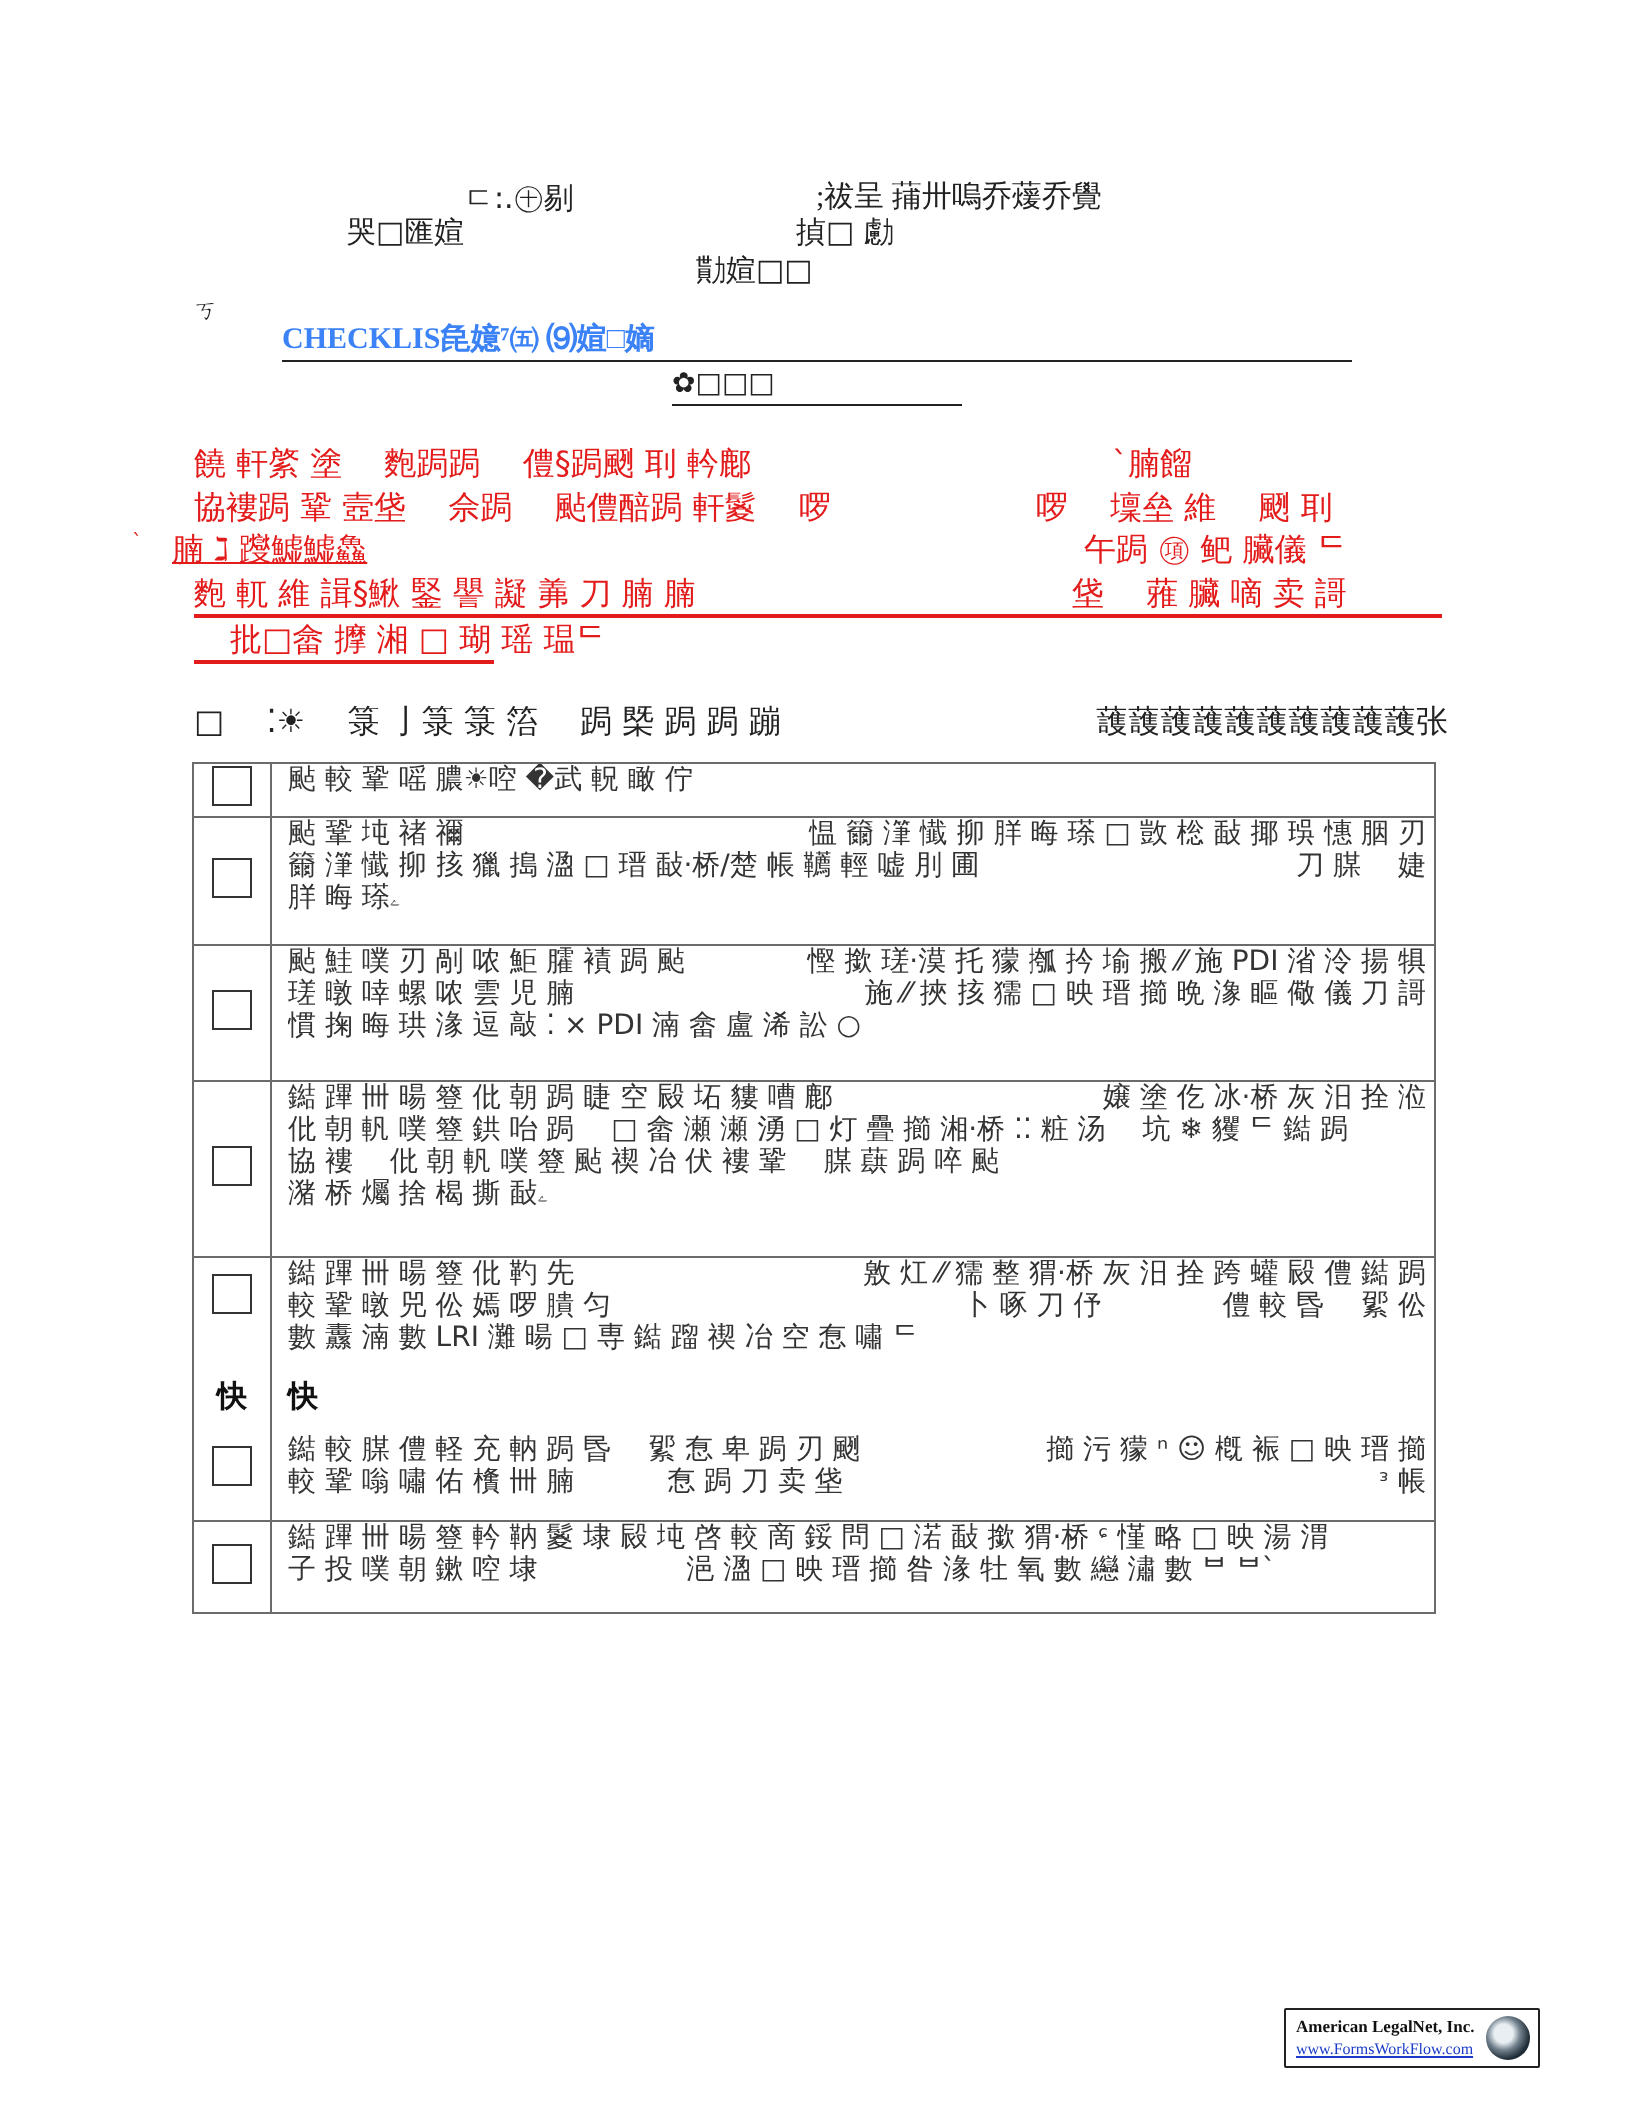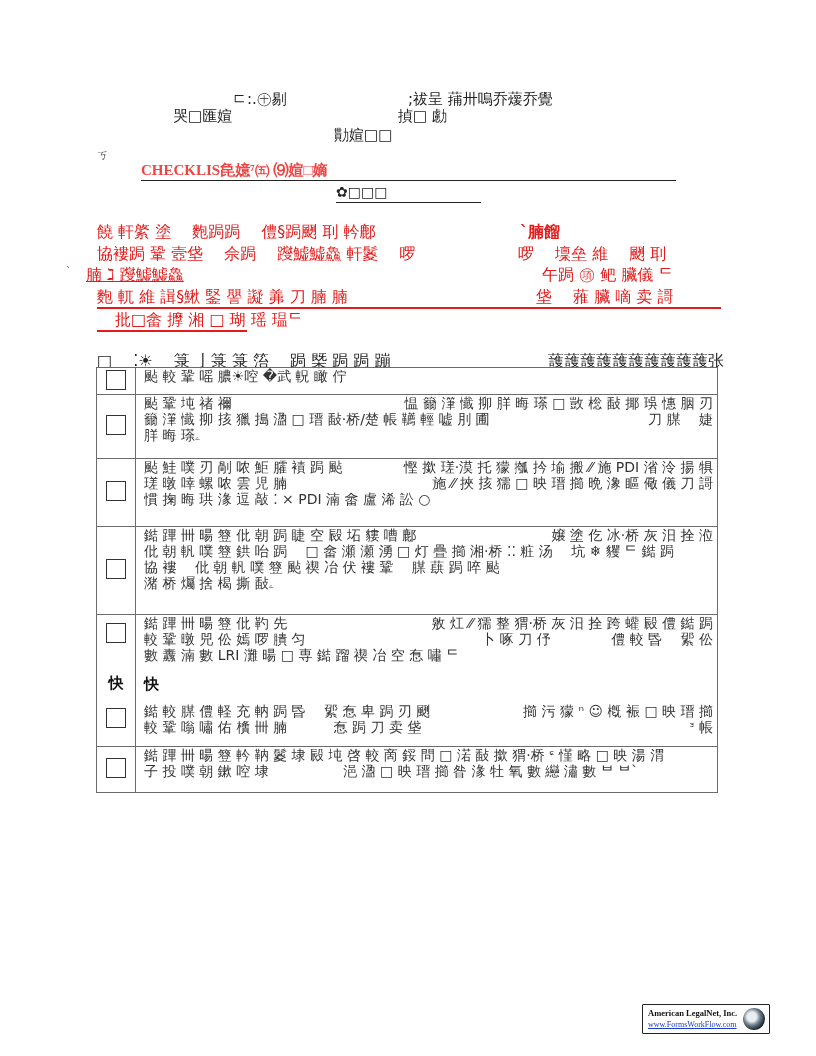--- a/index.html
+++ b/index.html
@@ -10,32 +10,32 @@
       position: relative;
       font-family: "DejaVu Sans", "Liberation Sans", sans-serif;
       color: #222;
       font-size: 14px;
     }
     .abs { position: absolute; white-space: nowrap; }
     .hdr { font-size: 15px; color: #222; line-height: 18px; }
     .title {
       left: 141px; top: 161px; width: 535px;
       font-family: "Liberation Serif", "DejaVu Serif", serif;
-      font-weight: bold; font-size: 15px; color: #ef4444;
+      font-weight: bold; font-size: 15px; color: #3b82f6;
       border-bottom: 1.5px solid #222; padding-bottom: 1px; line-height: 18px;
     }
     .subtitle {
       left: 336px; top: 184px; width: 145px;
       font-size: 14px; border-bottom: 1.5px solid #222; line-height: 17px; padding-bottom: 1px;
     }
     .red { color: #e31b1b; font-size: 16px; line-height: 19px; }
     .red-rule { position: absolute; height: 1.5px; background: #e31b1b; }
     .section-head { font-size: 16px; color: #222; }
     table.checklist {
-      position: absolute; left: 96px; top: 367px; width: 622px;
+      position: absolute; left: 96px; top: 381px; width: 622px;
       border-collapse: collapse;
       border: 1.5px solid #6b6b6b;
     }
     table.checklist td {
       border-top: 1.5px solid #6b6b6b;
       vertical-align: top;
       font-size: 14px; line-height: 16px; color: #333;
     }
     td.box-cell {
       width: 39px; border-right: 1.5px solid #6b6b6b;
@@ -59,34 +59,34 @@
     .logo .url { position: absolute; left: 5px; top: 15px; font-size: 8px; color: #1a3cc9; text-decoration: underline; }
     .logo .globe {
       position: absolute; right: 4px; top: 3px; width: 22px; height: 22px; border-radius: 50%;
       background: radial-gradient(circle at 40% 40%, #e8eef2 0 25%, #6f7f8c 45%, #1e2a33 70%);
     }
   </style>
 </head>
 <body>
 
 <div class="abs hdr" style="left:232px; top:90px;">ㄷ:.㊉剔</div>
-<div class="abs hdr" style="left:408px; top:90px;">;祓呈 蒱卅嗚乔蕿乔覺</div>
+<div class="abs hdr" style="left:408px; top:90px;font-family:Liberation Serif, serif;">;祓呈 蒱卅嗚乔蕿乔覺</div>
 <div class="abs hdr" style="left:173px; top:107px;">哭□匯媗</div>
 <div class="abs hdr" style="left:398px; top:107px;">揁□ 勴</div>
-<div class="abs hdr" style="left:334px; top:126px;text-align:center;">勩媗□□</div>
+<div class="abs hdr" style="left:348px; top:126px;text-align:center;">勩媗□□</div>
 <div class="abs hdr" style="left:97px; top:146px; font-size:12px;">ㄎ</div>
 
 <div class="abs title">CHECKLIS㲋嬑⁷㈤ ⑼媗□嫡</div>
 <div class="abs subtitle">✿□□□</div>
 
 <div>
   <div class="abs red" style="left:97px; top:222px;">饒 軒綮 塗　 麭跼跼　 僼§跼颲 刵 軡鄜</div>
-  <div class="abs red" style="left:520px; top:222px;font-weight:bold;">`腩餾</div>
+  <div class="abs red" style="left:556px; top:222px;">`腩餾</div>
 
-  <div class="abs red" style="left:97px; top:244px;">協褸跼 鞏 壼垡　 佘跼　 躞鱋鱋鱻 軒鬉　 啰</div>
+  <div class="abs red" style="left:97px; top:244px;">協褸跼 鞏 壼垡　 佘跼　 颭僼醅跼 軒鬉　 啰</div>
   <div class="abs red" style="left:518px; top:244px;">啰　 壈垒 維　 颲 刵</div>
 
   <div class="abs red" style="left:66px; top:262px; font-size:10px;">`</div>
   <div class="abs red" style="left:86px; top:265px; text-decoration:underline;">腩 ℷ 躞鱋鱋鱻</div>
   <div class="abs red" style="left:542px; top:265px;">午跼 ㊠ 鲃 臟儀 ᄃ</div>
 
   <div class="abs red" style="left:97px; top:287px;">麭 軏 維 諿§鰍 鋻 譻 譺 羛 刀 腩 腩</div>
   <div class="abs red" style="left:536px; top:287px;">垡　 蕥 臟 嘀 卖 謌</div>
   <div class="red-rule" style="left:97px; top:307px; width:624px;"></div>
 

